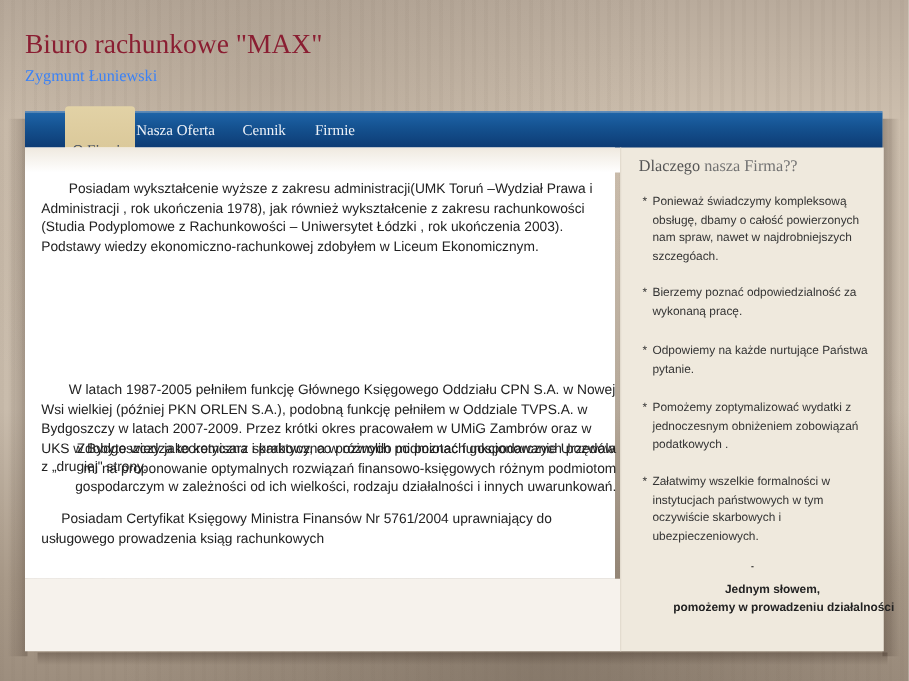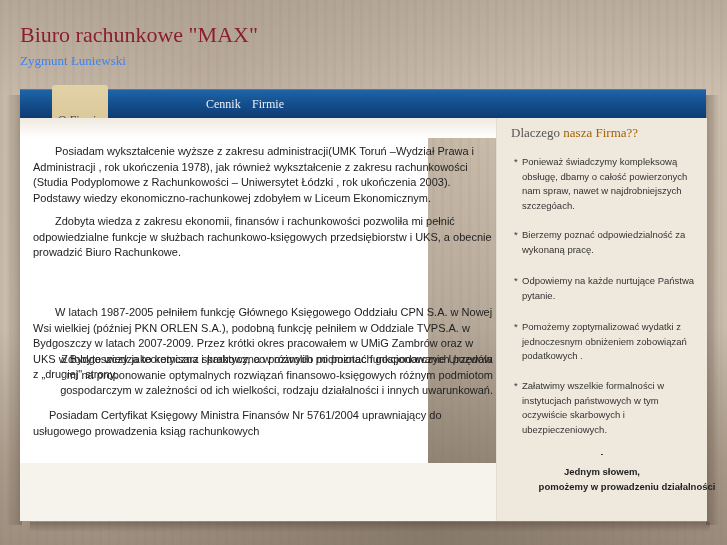--- a/index.html
+++ b/index.html
@@ -46,21 +46,21 @@
     font-family: "Liberation Serif", serif; font-size:12px; color:#eef2f8;
     cursor:pointer;
   }
   .nav-item.active {
     background: linear-gradient(180deg, #e2d2a6 0%, #d4c08f 100%);
     color:#3f4a5c; border-radius:3px 3px 0 0; top:-5px; height:34px; line-height:38px;
     padding:16px 6px;
     margin-left:14px;
   }
   .main {
-    position:absolute; left:20px; top:118px; width:408px; height:345px;
+    position:absolute; left:20px; top:118px; width:472px; height:345px;
     background:#ffffff;
   }
   .main::before {
     content:""; position:absolute; left:0; top:0; width:476px; height:20px;
     background: linear-gradient(180deg, #efe9df, #ffffff);
   }
   .foot-band {
     position:absolute; left:20px; top:463px; width:476px; height:58px; background:#f6f2ec;
   }
   .sidebar {
@@ -68,21 +68,21 @@
     background:#efe9dd;
     border-left:1px solid #e3dccf;
   }
   .main p {
     position:relative; margin:0; font-size:11px; line-height:15.5px; color:#222;
   }
   .para { position:absolute; left:13px; width:460px; }
   .sb-title {
     position:absolute; left:14px; top:7px; font-family:"Liberation Serif", serif; font-size:13px; color:#555;
   }
-  .sb-title .accent { color:#a16207;text-align:center; }
+  .sb-title .accent { color:#737373;text-align:center; }
   .sb-item {
     position:absolute; left:17px; width:190px; font-size:9.5px; line-height:14.5px; color:#333;
   }
   .sb-item .bullet { position:absolute; left:0; top:0; }
   .sb-item .txt { display:block; padding-left:8px; }
   .sb-final {
     position:absolute; left:0; width:210px; text-align:center; font-size:9.5px; line-height:15px;
     font-weight:bold; color:#222;
   }
 </style>
@@ -93,30 +93,28 @@
 
 <h1 class="site-title">Biuro rachunkowe "MAX"</h1>
 <div class="site-sub">Zygmunt Łuniewski</div>
 
 <div class="shadow-left"></div>
 <div class="shadow-right"></div>
 <div class="shadow-bottom"></div>
 
 <div class="navbar">
   <div class="nav-item active" style="left:18px;">O Firmie</div>
-  <div class="nav-item" style="left:186px;">Cennik</div>
+  <div class="nav-item" style="left:89px;">Nasza Oferta</div>
+  <div class="nav-item" style="left:174px;">Cennik</div>
   <div class="nav-item" style="left:232px;">Firmie</div>
 </div>
 
 <div class="main">
   <div class="para" style="top:26px;">
     <p style="text-indent:22px;">Posiadam  wykształcenie  wyższe z  zakresu administracji(UMK Toruń –Wydział Prawa i Administracji , rok ukończenia 1978), jak również wykształcenie z zakresu rachunkowości (Studia Podyplomowe z Rachunkowości – Uniwersytet Łódzki , rok ukończenia 2003). Podstawy wiedzy ekonomiczno-rachunkowej zdobyłem w Liceum Ekonomicznym.</p>
-  </div>
-  <div class="para" style="top:96px;">
-    <p style="text-indent:22px;">Zdobyta wiedza  z zakresu ekonomii, finansów i  rachunkowości pozwoliła mi pełnić odpowiedzialne funkcje w służbach rachunkowo-księgowych przedsiębiorstw i  UKS, a obecnie prowadzić  Biuro Rachunkowe.</p>
   </div>
   <div class="para" style="top:151px;">
     <p style="text-indent:22px;margin-top:36px;">W latach 1987-2005 pełniłem funkcję Głównego Księgowego Oddziału CPN S.A. w Nowej Wsi wielkiej (później PKN ORLEN S.A.), podobną funkcję  pełniłem w Oddziale TVPS.A. w Bydgoszczy w latach 2007-2009. Przez krótki okres pracowałem w UMiG Zambrów oraz w UKS w Bydgoszczy jako komisarz skarbowy, co  pozwoliło mi poznać funkcjonowanie Urzędów z „drugiej" strony.</p>
   </div>
   <div class="para" style="top:234px;">
     <p style="text-indent:22px;text-align:right;">Zdobyte wiedza teoretyczna i praktyczna w różnych podmiotach gospodarczych pozwala mi na proponowanie optymalnych rozwiązań finansowo-księgowych różnym podmiotom gospodarczym w zależności od ich wielkości, rodzaju działalności i innych uwarunkowań.</p>
   </div>
   <div class="para" style="top:290px;">
     <p style="text-indent:16px;">Posiadam Certyfikat Księgowy Ministra Finansów Nr 5761/2004 uprawniający do usługowego prowadzenia ksiąg rachunkowych</p>
   </div>
@@ -141,15 +139,15 @@
   <div class="sb-item" style="top:202px;">
     <span class="bullet">*</span>
     <span class="txt">Pomożemy zoptymalizować wydatki z jednoczesnym obniżeniem zobowiązań podatkowych .</span>
   </div>
   <div class="sb-item" style="top:261px;">
     <span class="bullet">*</span>
     <span class="txt">Załatwimy wszelkie formalności w instytucjach państwowych w tym oczywiście skarbowych i ubezpieczeniowych.</span>
   </div>
 
   <div class="sb-final" style="top:331px; font-size:7px; line-height:10px;">-</div>
-  <div class="sb-final" style="top:346px;">Jednym słowem,</div>
+  <div class="sb-final" style="top:346px;padding-left:16px;">Jednym słowem,</div>
   <div class="sb-final" style="top:361px;margin-left:25px;">pomożemy w prowadzeniu działalności</div>
 </div>
 
 </body></html>

